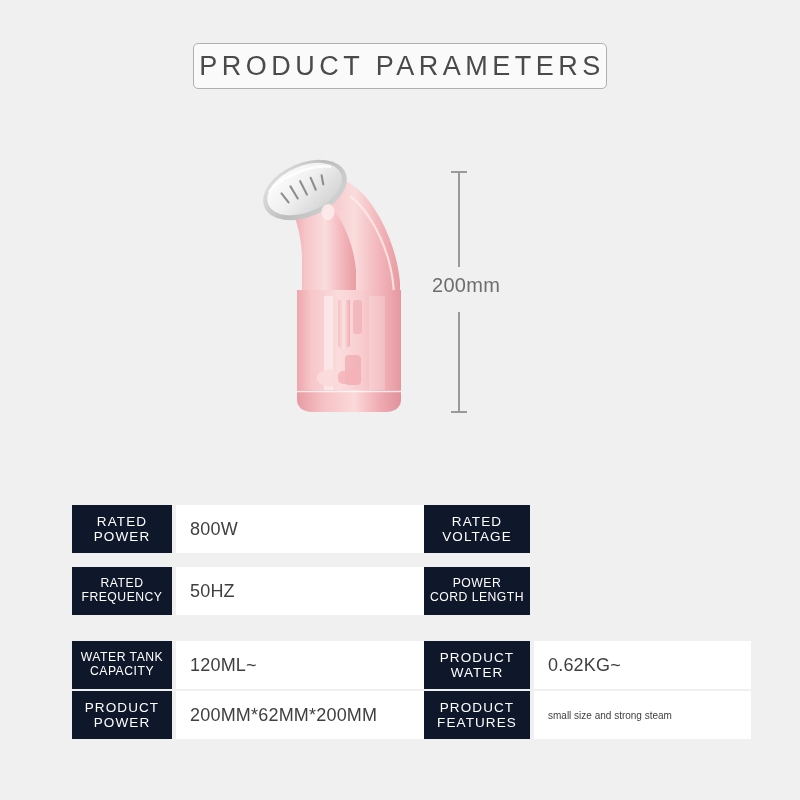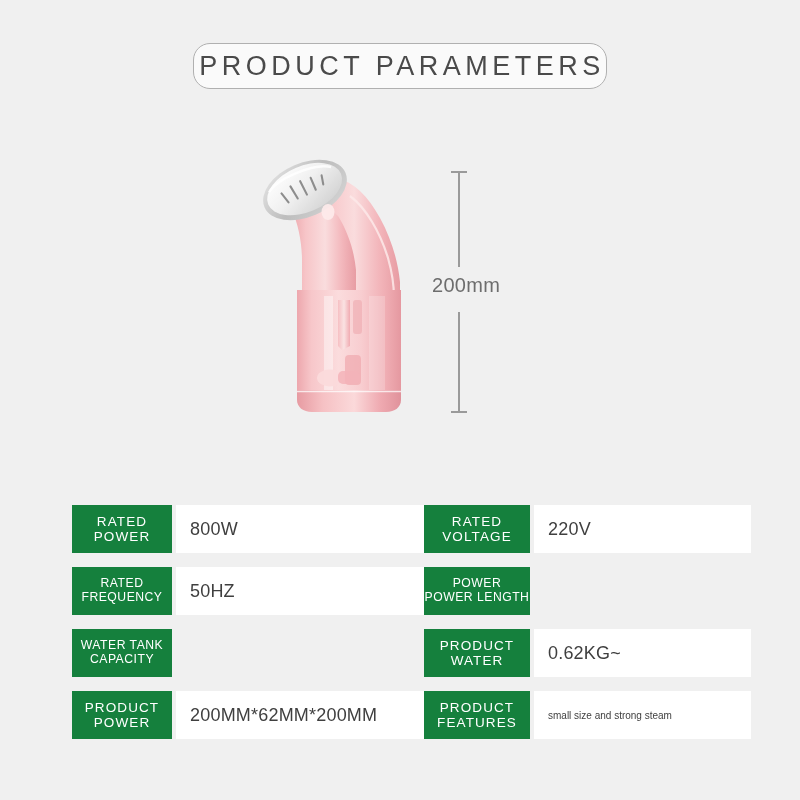--- a/index.html
+++ b/index.html
@@ -17,21 +17,21 @@
 
   
   #title-box {
     position: absolute;
     left: 193px;
     top: 43px;
     width: 414px;
     height: 46px;
     box-sizing: border-box;
     border: 1.5px solid #b0b0b0;
-    border-radius: 17px;
+    border-radius: 5px;
     background: #fafafa;
     display: flex;
     align-items: center;
     justify-content: center;
   }
   #title-text {
     font-size: 27px;
     letter-spacing: 4.5px;
     color: #4a4a4a;
     font-weight: 400;
@@ -98,21 +98,21 @@
     height: 48px;
   }
   .spec-cell {
     position: absolute;
     top: 0;
     height: 48px;
     display: flex;
     align-items: center;
   }
   .spec-label {
-    background: #15803d;
+    background: #0f172a;
     color: #ffffff;
     justify-content: center;
     text-align: center;
     line-height: 1.12;
     font-size: 13.5px;
     letter-spacing: 1.1px;
     flex-direction: column;
   }
   .spec-label.tight { font-size: 12.2px; letter-spacing: 0.5px; }
   .spec-value {
@@ -240,40 +240,40 @@
   <div class="spec-row" style="top:0px;">
     <div class="spec-cell spec-label col-a-label">
       <span>RATED</span>
       <span>POWER</span>
     </div>
     <div class="spec-cell spec-value col-a-value">800W</div>
     <div class="spec-cell spec-label col-b-label">
       <span>RATED</span>
       <span>VOLTAGE</span>
     </div>
-    <div class="spec-cell spec-value col-b-value">220V</div>
   </div>
 
   <div class="spec-row" style="top:62px;">
     <div class="spec-cell spec-label col-a-label tight">
       <span>RATED</span>
       <span>FREQUENCY</span>
     </div>
     <div class="spec-cell spec-value col-a-value">50HZ</div>
     <div class="spec-cell spec-label col-b-label tight">
       <span>POWER</span>
-      <span>POWER LENGTH</span>
-    </div>
-  </div>
-
-  <div class="spec-row" style="top:124px;">
+      <span>CORD LENGTH</span>
+    </div>
+  </div>
+
+  <div class="spec-row" style="top:136px;">
     <div class="spec-cell spec-label col-a-label tight">
       <span>WATER TANK</span>
       <span>CAPACITY</span>
     </div>
+    <div class="spec-cell spec-value col-a-value">120ML~</div>
     <div class="spec-cell spec-label col-b-label">
       <span>PRODUCT</span>
       <span>WATER</span>
     </div>
     <div class="spec-cell spec-value col-b-value">0.62KG~</div>
   </div>
 
   <div class="spec-row" style="top:186px;">
     <div class="spec-cell spec-label col-a-label">
       <span>PRODUCT</span>

